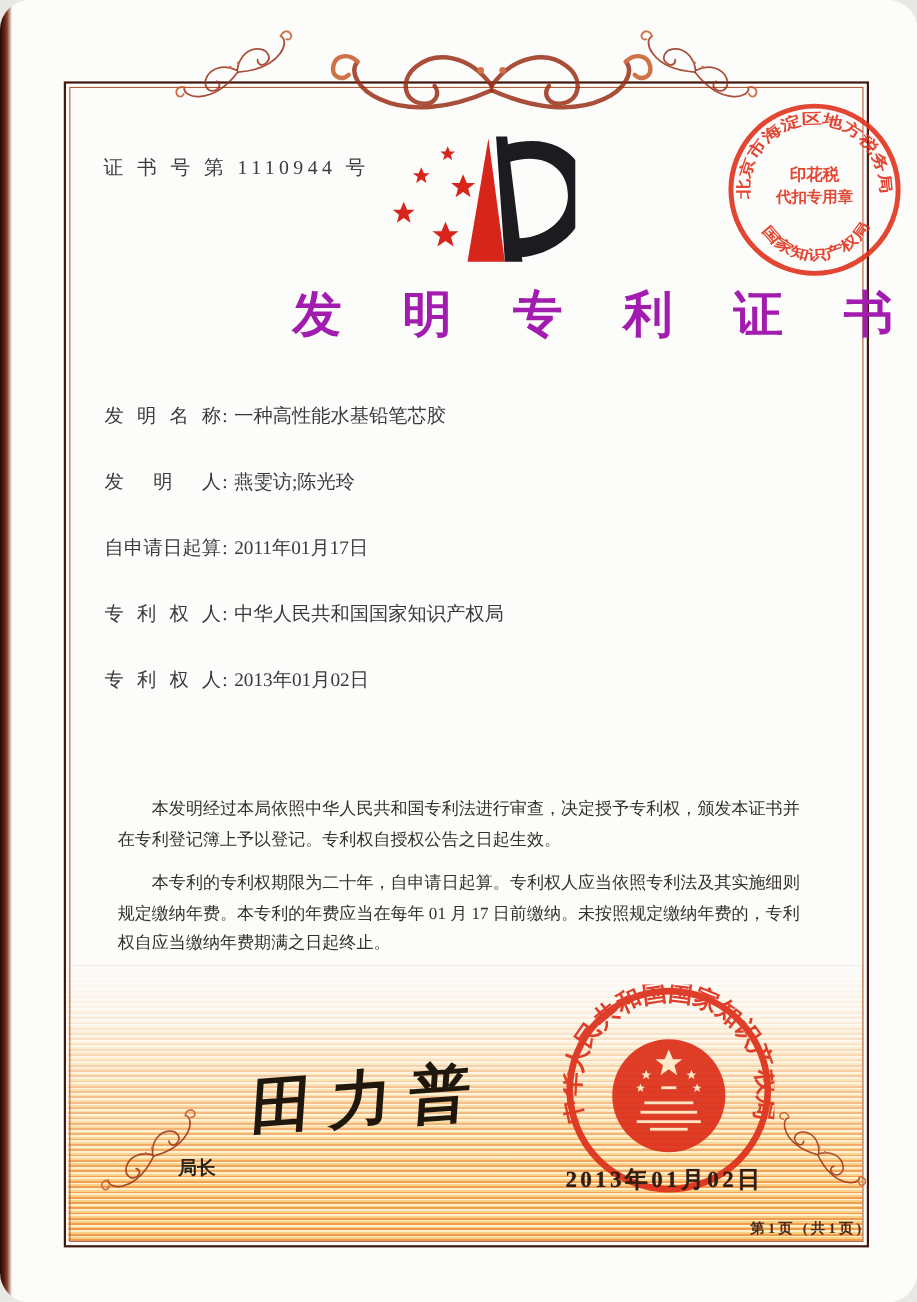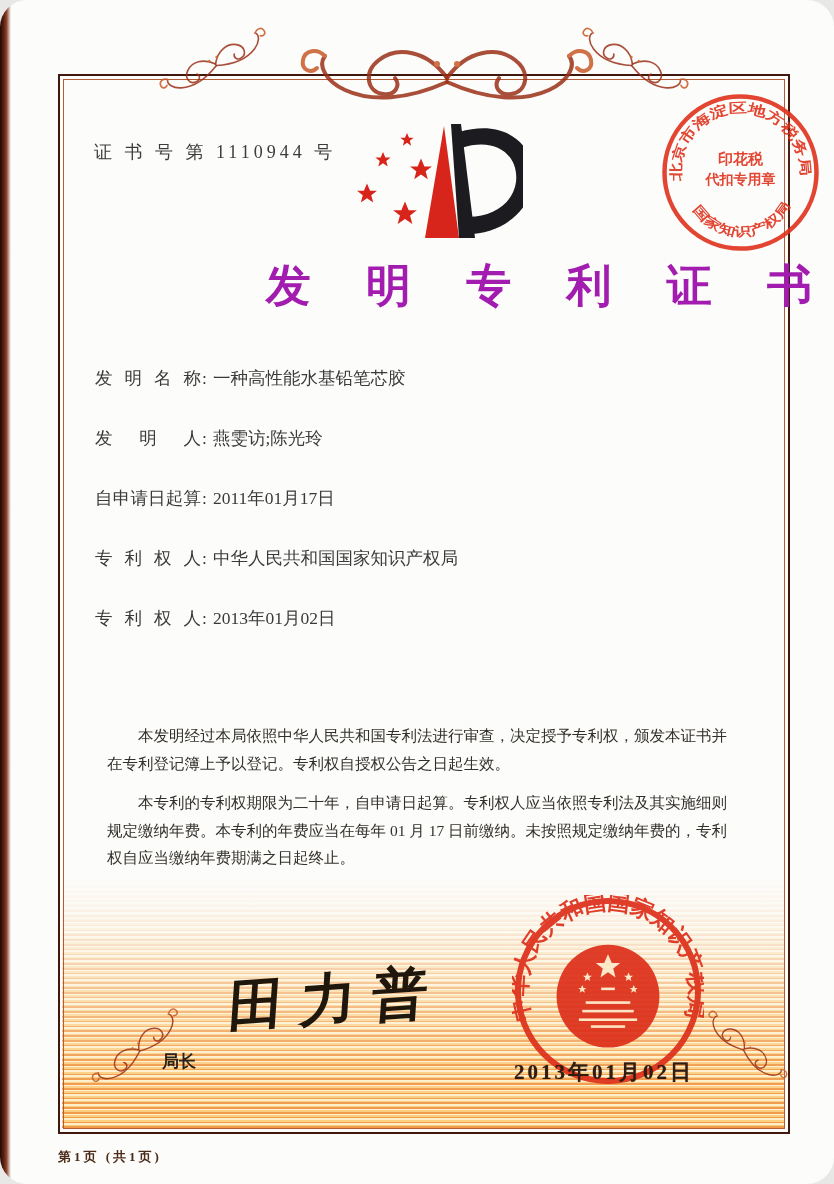--- a/index.html
+++ b/index.html
@@ -31,21 +31,21 @@
   .paragraphs{position:absolute;left:95px;top:710px;width:648px;z-index:4;
     font-size:15.5px;line-height:1.78;color:#33302c;}
   .paragraphs p{margin:12px;text-indent:2em;}
   .sig-label{position:absolute;left:162px;top:1014px;font-size:17px;font-weight:bold;color:#2a2118;z-index:6;margin-top:36px;}
   .sig-name{position:absolute;left:228px;top:962px;font-size:56px;font-weight:600;color:#1f170c;
     letter-spacing:16px;transform:rotate(-4deg) skewX(-8deg);z-index:6;}
   .seal-top{position:absolute;left:658px;top:90px;opacity:0.9;z-index:5;}
   .seal-bottom{position:absolute;left:512px;top:895px;opacity:0.92;z-index:6;}
   .seal-date{position:absolute;left:514px;top:1058px;font-size:21px;font-weight:bold;
     letter-spacing:3px;color:#2e1d10;text-shadow:0 0 1px rgba(60,20,10,.6);z-index:7;}
-  .footer-page{position:absolute;left:58px;top:1148px;width:728px;text-align:left;
+  .footer-page{position:absolute;left:58px;top:1108px;width:728px;text-align:right;
     font-size:13px;letter-spacing:3px;color:#4a2a18;font-weight:bold;z-index:4;}
   .orn{position:absolute;z-index:3;}
 </style>
 </head>
 <body>
 
 <div class="page">
 
   <svg width="0" height="0" style="position:absolute">
     <defs>

